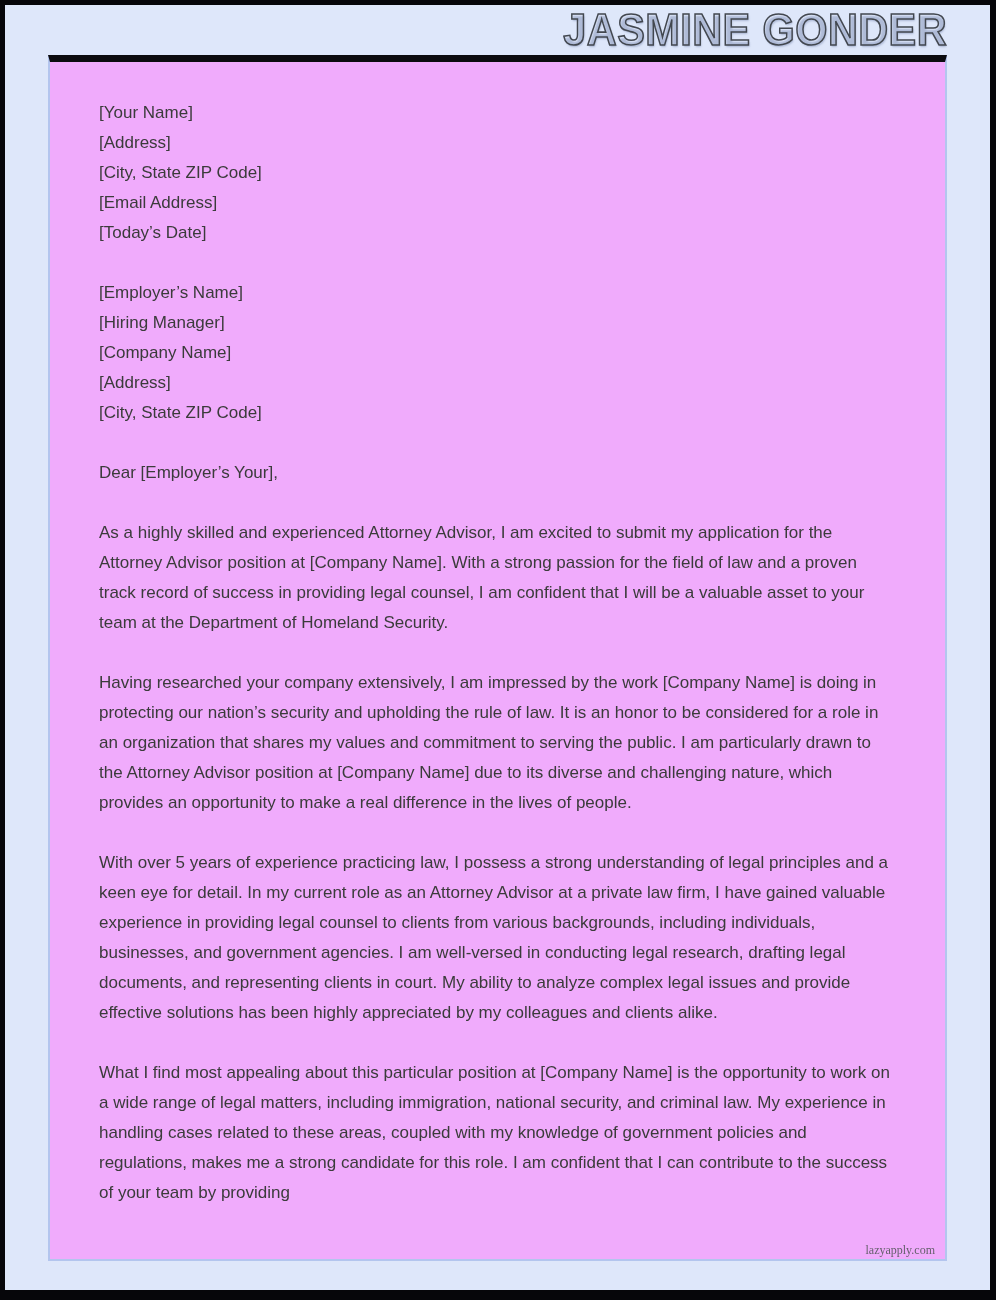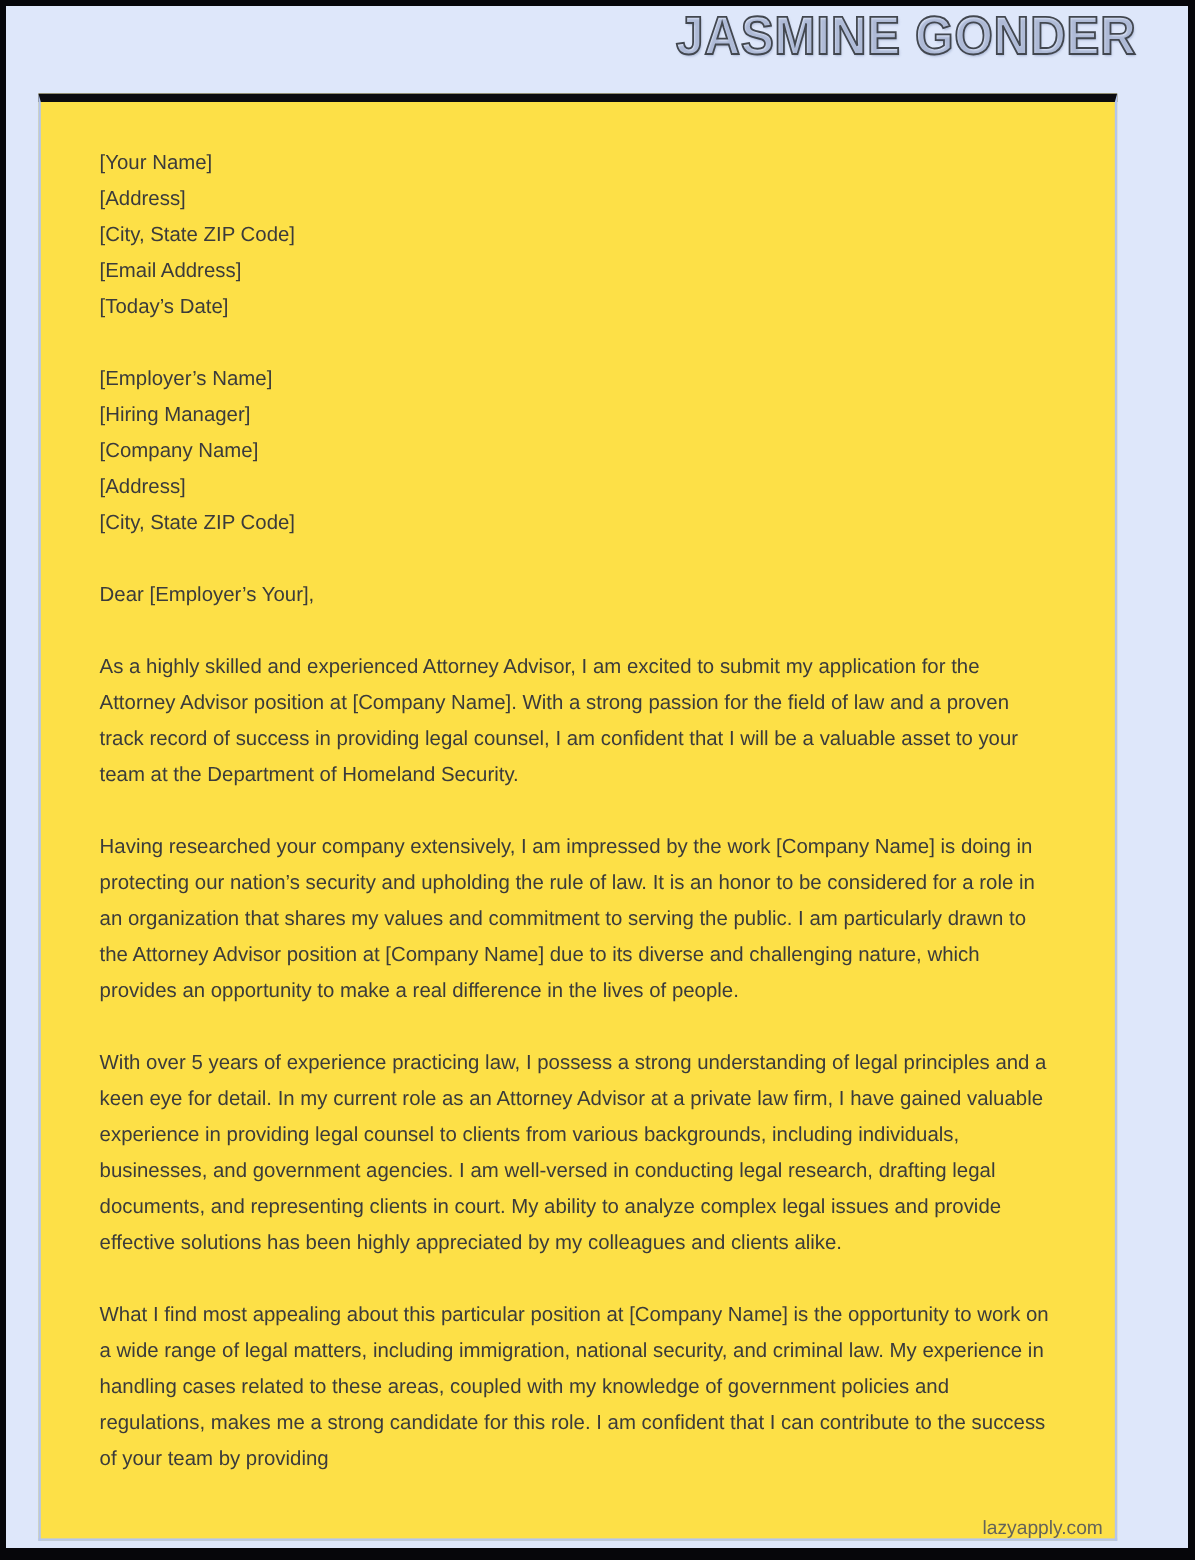--- a/index.html
+++ b/index.html
@@ -33,50 +33,50 @@
     white-space: nowrap;
     color: transparent;
     -webkit-text-stroke: 1.6px #42474f;
     text-shadow: 1px 2px 2px rgba(115, 130, 170, 0.45);
     transform: scaleX(0.92);
     transform-origin: 100% 50%;
   }
   
   .page {
     position: absolute;
-    left: 32px;
+    left: 48px;
     top: 55px;
     width: 899px;
     height: 1206px;
     box-sizing: border-box;
-    background: #fde047;
+    background: #f0abfc;
     border: 2px solid #b3c5ee;
     border-top: 7px solid #0b0b0f;
-    margin-top: 23px;
   }
   .letter-content {
     box-sizing: border-box;
     width: 100%;
     padding: 36px 49px 0 49px;
     font-size: 17px;
     line-height: 30px;
     color: #3b3b3b;
   }
   .letter-content p.block {
     margin: 0 0 30px 0;
     white-space: pre-line;
   }
   .watermark {
     position: absolute;
     right: 10px;
     bottom: 1px;
-    font-size: 16px;
+    font-size: 12px;
     line-height: 15px;
     color: #55575c;
     opacity: 0.9;
+    font-family: Liberation Serif, serif;
   }
   
   .frame-border {
     position: absolute;
     inset: 0;
     border-style: solid;
     border-color: #06060a;
     border-width: 5px 6px 10px 5px;
     pointer-events: none;
     z-index: 10;

